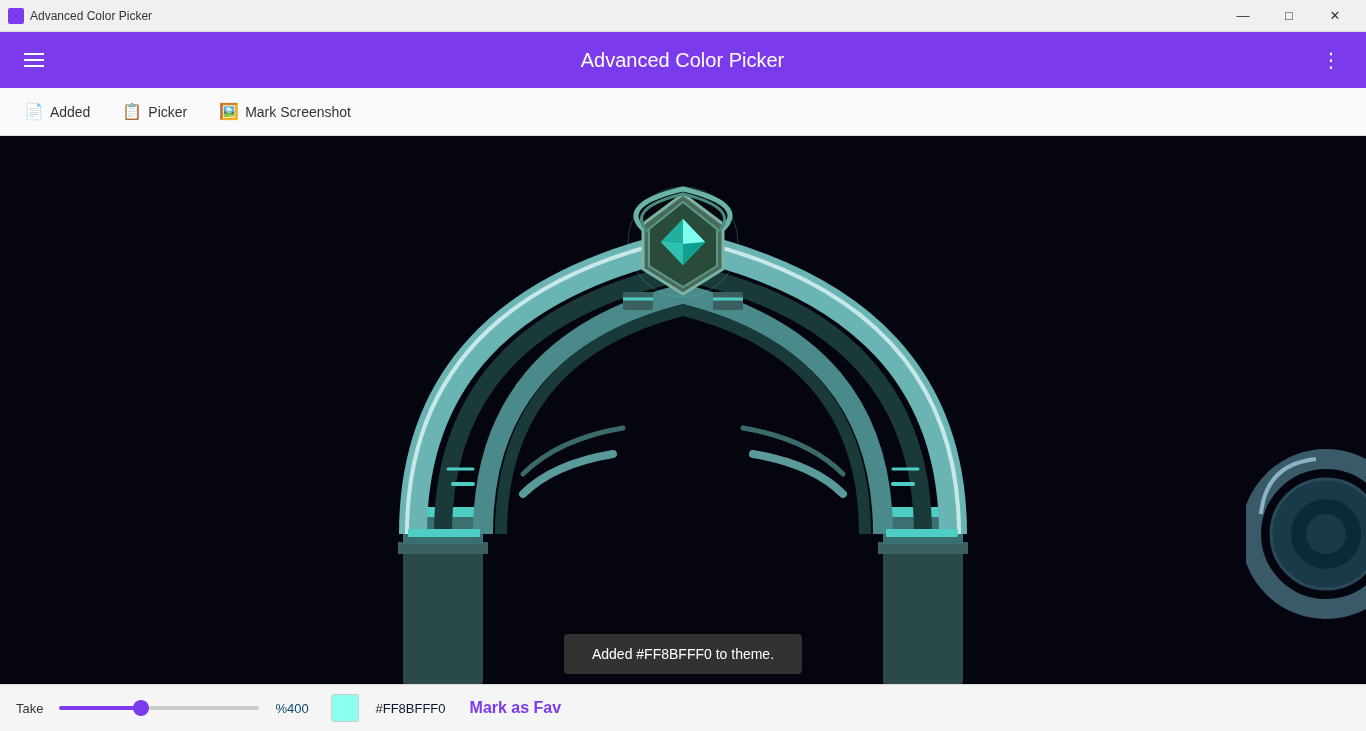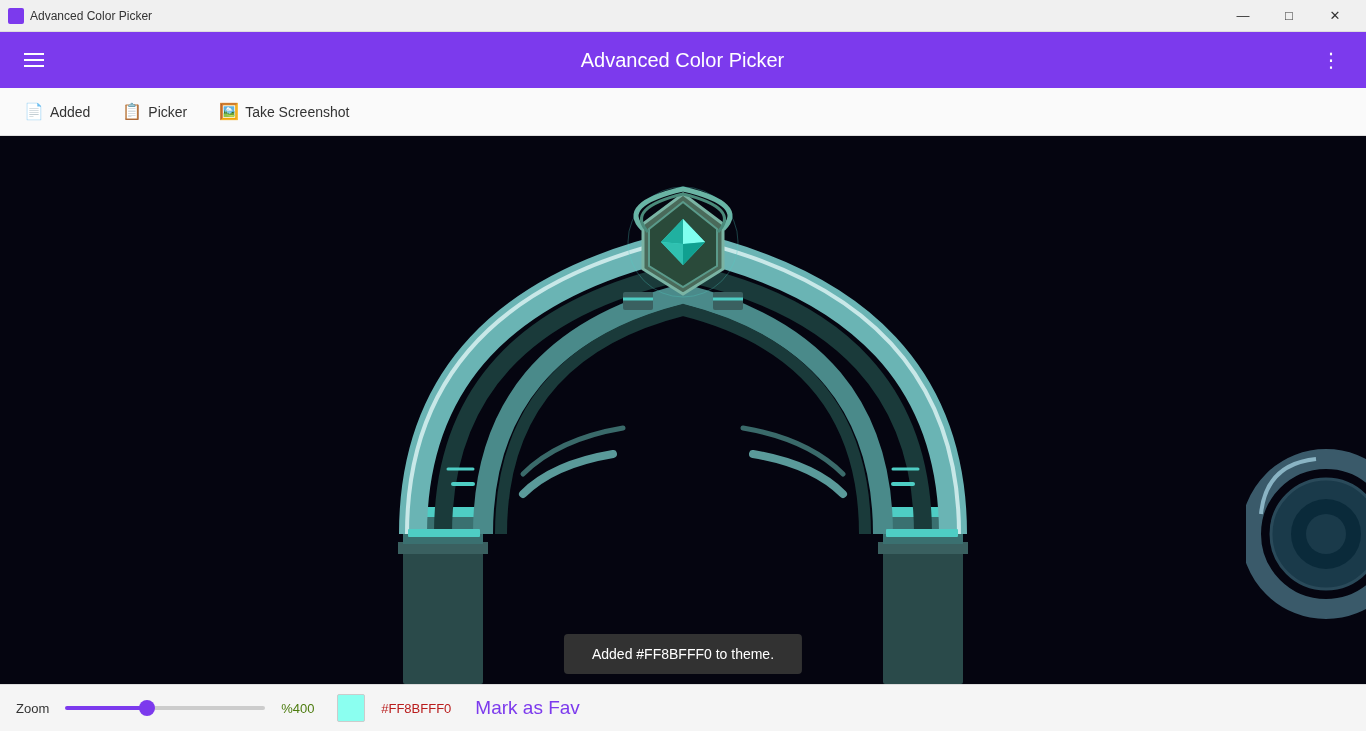--- a/index.html
+++ b/index.html
@@ -163,41 +163,42 @@
     .zoom-slider::-webkit-slider-thumb {
       -webkit-appearance: none;
       width: 16px;
       height: 16px;
       background: #7c3aed;
       border-radius: 50%;
       cursor: pointer;
     }
     .zoom-value {
       font-size: 13px;
-      color: #4d7c0f;
+      color: #0c4a6e;
       min-width: 40px;
     }
     .color-preview {
       width: 28px;
       height: 28px;
       background: #FF8BFFF0;
       border: 1px solid #ccc;
       border-radius: 2px;
     }
     .color-hex {
       font-size: 13px;
-      color: #b91c1c;
+      color: #0f172a;
     }
     .mark-fav-btn {
-      font-size: 19px;
+      font-size: 16px;
       color: #7c3aed;
       background: none;
       border: none;
       cursor: pointer;
       padding: 4px 8px;
+      font-weight: bold;
     }
 
     
     .snackbar {
       position: absolute;
       bottom: 57px;
       left: 50%;
       transform: translateX(-50%);
       background: #323232;
       color: white;
@@ -247,21 +248,21 @@
   <button class="toolbar-btn">
     <span class="toolbar-icon">📄</span>
     <span>Added</span>
   </button>
   <button class="toolbar-btn">
     <span class="toolbar-icon">📋</span>
     <span>Picker</span>
   </button>
   <button class="toolbar-btn">
     <span class="toolbar-icon">🖼️</span>
-    <span>Take Screenshot</span>
+    <span>Mark Screenshot</span>
   </button>
 </div>
 
 <div class="main-area">
 
   <svg class="arch-svg" width="900" height="560" viewBox="0 0 900 560">
 
     <rect width="900" height="560" fill="#050510"></rect>
 
     <rect x="170" y="420" width="80" height="140" fill="#2a4a4a" rx="2"></rect>
@@ -323,21 +324,21 @@
     <circle cx="80" cy="100" r="55" fill="#1a3a4a" stroke="#2a4a5a" stroke-width="3"></circle>
 
     <circle cx="80" cy="100" r="35" fill="#0a2a3a"></circle>
     <circle cx="80" cy="100" r="20" fill="#1a3a4a"></circle>
 
     <path d="M 15 80 Q 20 30 70 25" fill="none" stroke="#8ab4c4" stroke-width="4"></path>
   </svg>
 </div>
 
 <div class="bottom-bar">
-  <span class="zoom-label">Zoom</span>
+  <span class="zoom-label">Take</span>
   <input type="range" class="zoom-slider" min="0" max="100" value="40" style="">
   <span class="zoom-value">%400</span>
   <div class="color-preview" style="background: #8BFFF0;"></div>
   <span class="color-hex">#FF8BFFF0</span>
   <button class="mark-fav-btn">Mark as Fav</button>
 
   <div class="snackbar">
     <span>Added #FF8BFFF0 to theme.</span>
   </div>
 </div>

